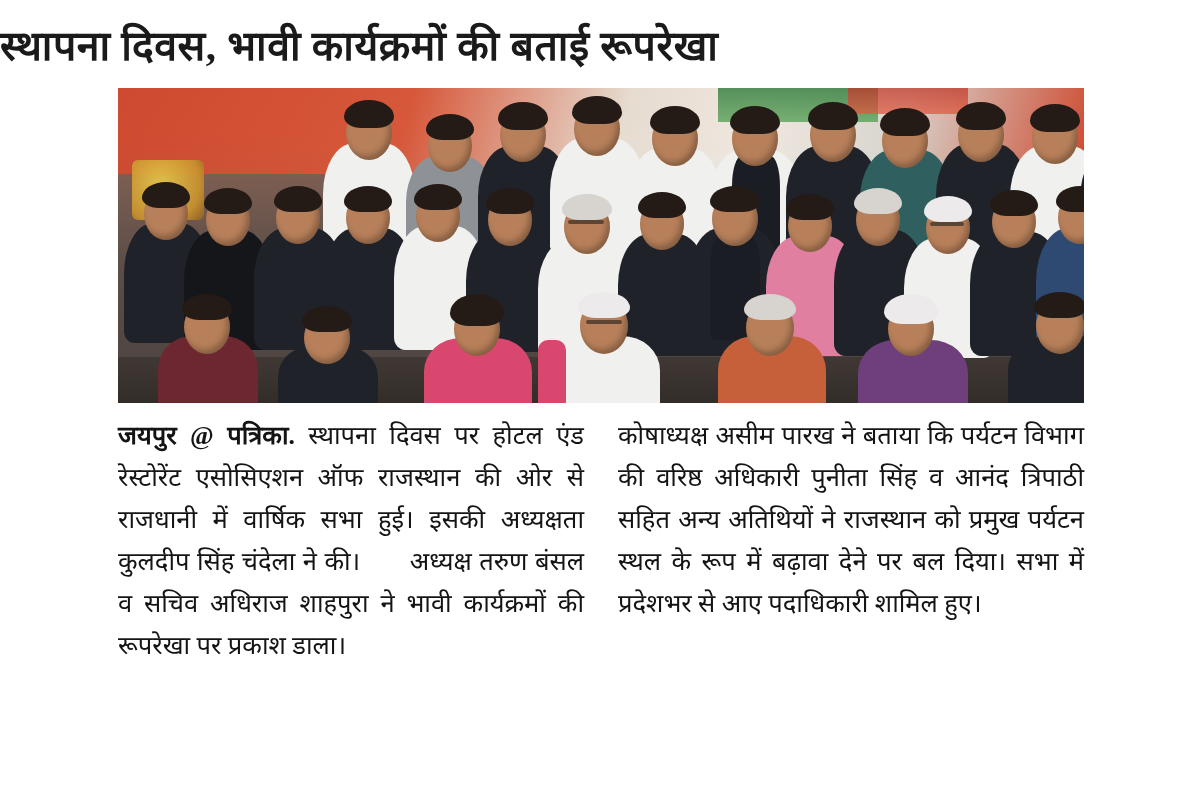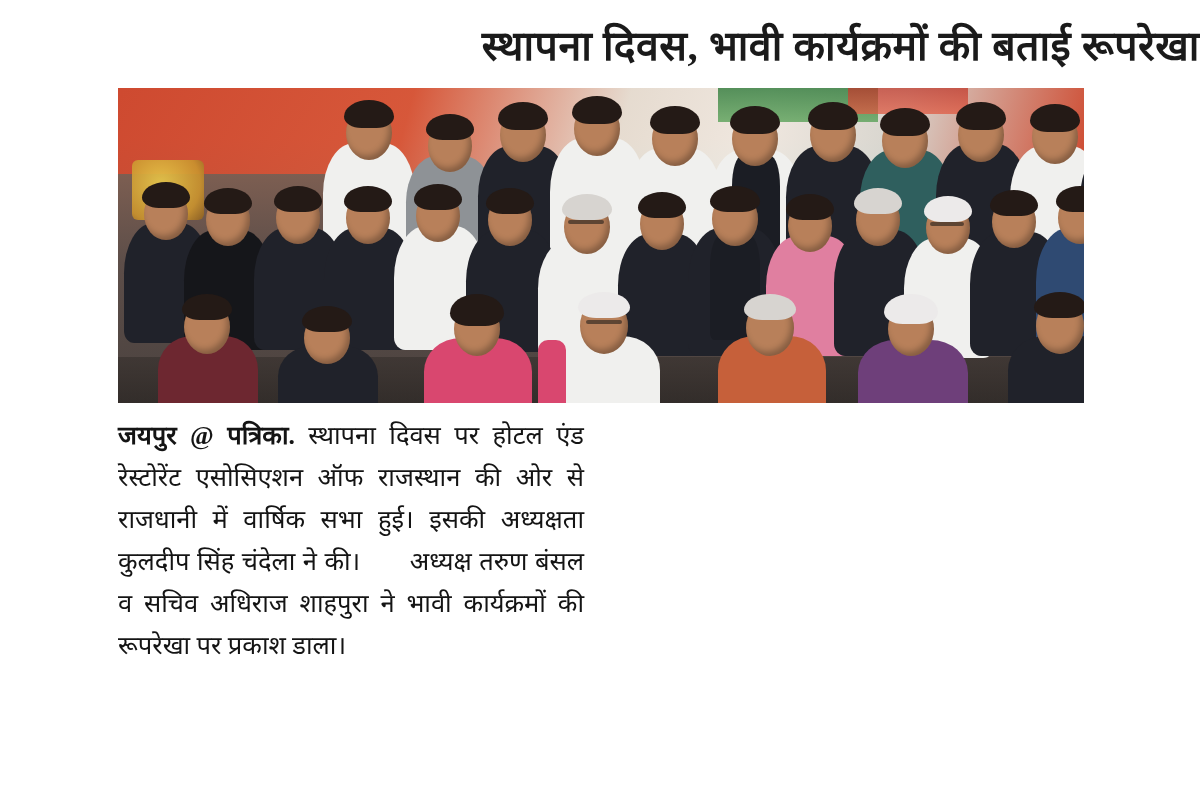--- a/index.html
+++ b/index.html
@@ -18,21 +18,21 @@
     width: 1200px;
     height: 800px;
     background: #ffffff;
     box-sizing: border-box;
   }
   .headline {
     position: absolute;
     left: 0;
     top: 20px;
     width: 1200px;
-    text-align: right;
+    text-align: left;
     font-family: "Liberation Serif", serif;
     font-weight: bold;
     font-size: 41px;
     line-height: 52px;
     color: #1a1a1a;
     letter-spacing: 0.5px;
   }
   .photo {
     position: absolute;
     left: 118px;
@@ -303,15 +303,18 @@
       <div class="hair" style="left:916px;top:204px;width:52px;height:26px;"></div>
     </div>
   </div>
 
   <div class="columns">
     <div class="col col-left">
       <span class="dateline">जयपुर @ पत्रिका.</span>
       <span>स्थापना दिवस पर होटल एंड रेस्टोरेंट एसोसिएशन ऑफ राजस्थान की ओर से राजधानी में वार्षिक सभा हुई। इसकी अध्यक्षता कुलदीप सिंह चंदेला ने की।</span>
       <span class="para-indent"></span><span>अध्यक्ष तरुण बंसल व सचिव अधिराज शाहपुरा ने भावी कार्यक्रमों की रूपरेखा पर प्रकाश डाला।</span>
     </div>
+    <div class="col col-right">
+      <span>कोषाध्यक्ष असीम पारख ने बताया कि पर्यटन विभाग की वरिष्ठ अधिकारी पुनीता सिंह व आनंद त्रिपाठी सहित अन्य अतिथियों ने राजस्थान को प्रमुख पर्यटन स्थल के रूप में बढ़ावा देने पर बल दिया। सभा में प्रदेशभर से आए पदाधिकारी शामिल हुए।</span>
+    </div>
   </div>
 
 </div>
 
 </body></html>

